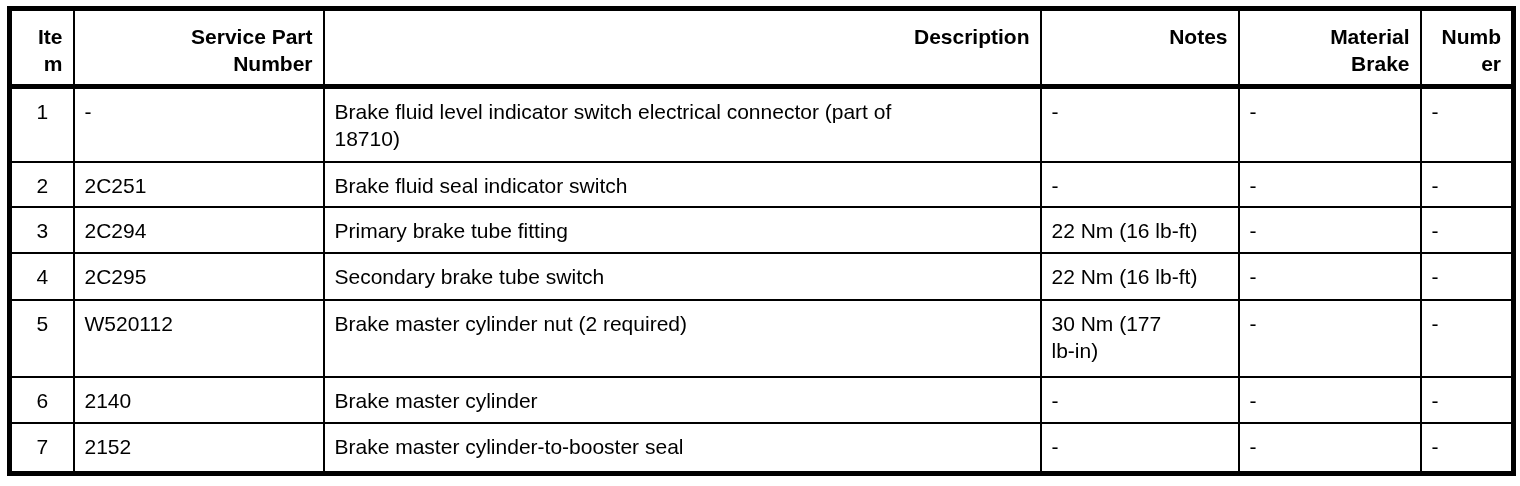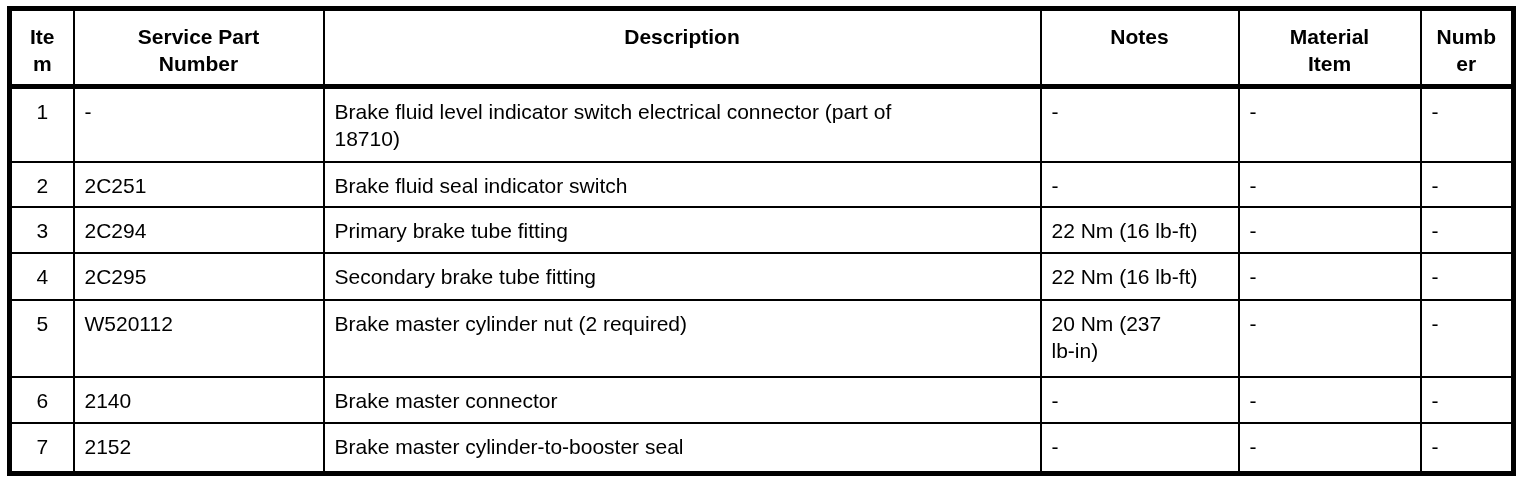--- a/index.html
+++ b/index.html
@@ -25,21 +25,21 @@
     vertical-align: top;
     font-size: 21px;
     line-height: 1.3;
     padding: 9px 10px 6px 10px;
     white-space: pre-line;
     overflow: hidden;
     word-wrap: break-word;
   }
   .parts-table thead th {
     font-weight: bold;
-    text-align: center;
+    text-align: right;
     border-bottom-width: 5px;
     padding-top: 12px;
   }
   .parts-table td.col-item {
     text-align: center;
   }
   .parts-table td {
     text-align: left;
   }
   
@@ -65,21 +65,21 @@
     <col style="width:93px">
   </colgroup>
   <thead>
     <tr class="hdr">
       <th>Item</th>
       <th>Service Part
 Number</th>
       <th>Description</th>
       <th>Notes</th>
       <th>Material
-Item</th>
+Brake</th>
       <th>Number</th>
     </tr>
   </thead>
   <tbody>
     <tr class="row-0">
       <td class="col-item">1</td>
       <td>-</td>
       <td>Brake fluid level indicator switch electrical connector (part of
 18710)</td>
       <td>-</td>
@@ -98,38 +98,38 @@
       <td class="col-item">3</td>
       <td>2C294</td>
       <td>Primary brake tube fitting</td>
       <td>22 Nm (16 lb-ft)</td>
       <td>-</td>
       <td>-</td>
     </tr>
     <tr class="row-3">
       <td class="col-item">4</td>
       <td>2C295</td>
-      <td>Secondary brake tube fitting</td>
+      <td>Secondary brake tube switch</td>
       <td>22 Nm (16 lb-ft)</td>
       <td>-</td>
       <td>-</td>
     </tr>
     <tr class="row-4">
       <td class="col-item">5</td>
       <td>W520112</td>
       <td>Brake master cylinder nut (2 required)</td>
-      <td>20 Nm (237
+      <td>30 Nm (177
 lb-in)</td>
       <td>-</td>
       <td>-</td>
     </tr>
     <tr class="row-5">
       <td class="col-item">6</td>
       <td>2140</td>
-      <td>Brake master connector</td>
+      <td>Brake master cylinder</td>
       <td>-</td>
       <td>-</td>
       <td>-</td>
     </tr>
     <tr class="row-6">
       <td class="col-item">7</td>
       <td>2152</td>
       <td>Brake master cylinder-to-booster seal</td>
       <td>-</td>
       <td>-</td>

